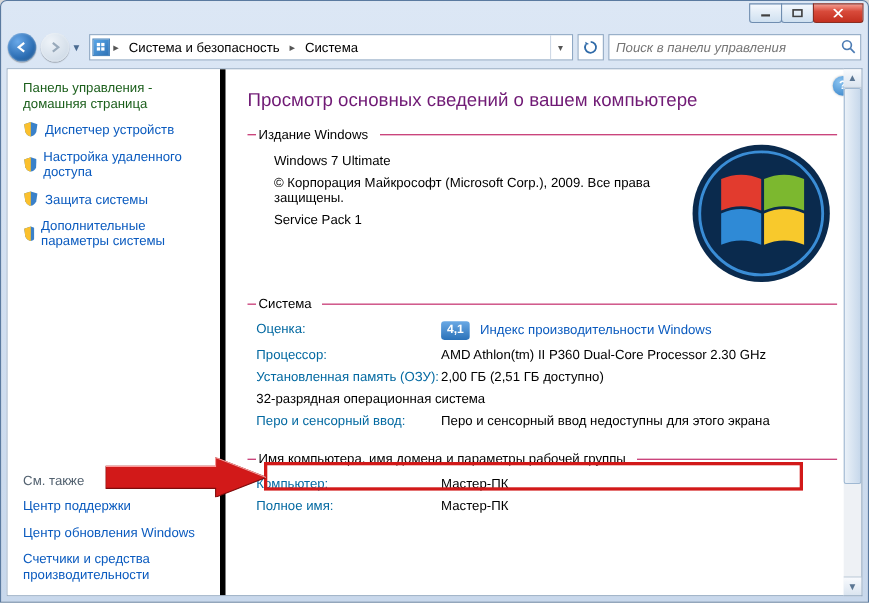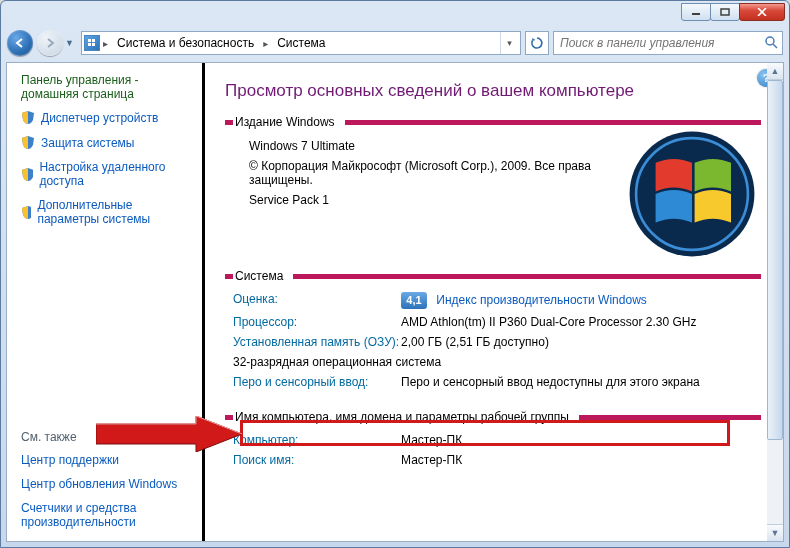--- a/index.html
+++ b/index.html
@@ -109,21 +109,21 @@
   .search .sicon { color:#4b7bb3;font-size:12px;}
   .body {
     position:absolute;left:6px;right:6px;bottom:6px;top:62px;
     background:#fff;
     border:1px solid #9aaec5;
     display:flex;
   }
   .sidebar {
     width: 198px;
     background:#fff;
-    border-right:3px solid #000000;
+    border-right:5px solid #000000;
     display:flex;flex-direction:column;
   }
   .s-pad { padding:10px 10px 4px 14px;}
   .s-home { color:#1a5e1a; font-weight:400;}
   .s-link {
     display:flex;align-items:center;gap:6px;
     padding:5px 8px 5px 14px;
     color:#0b5bbf;
     cursor:pointer;
   }
@@ -136,21 +136,21 @@
   .help {
     position:absolute; top:6px; right:8px;
     width:18px;height:18px;border-radius:50%;
     background:radial-gradient(circle at 35% 30%, #8bc3f0,#2d7cc4);
     color:#fff;display:flex;align-items:center;justify-content:center;
     font-size:11px;font-weight:bold;
     box-shadow:0 0 2px rgba(0,0,0,.3);
   }
   h1 { font-size:17px; font-weight:400; color:#701a75; margin:0 0 14px 0;}
   fieldset.group {
-    border:none;border-top:5px solid #be185d; padding:6px 0 10px 8px;margin:0 0 8px 0;
+    border:none;border-top:1px solid #be185d; padding:6px 0 10px 8px;margin:0 0 8px 0;
   }
   fieldset.group > legend { color:#000; padding-right:10px; font-size:12px;}
   .kv { display:flex; padding:3px 0;}
   .kv .k { width:168px; color:#0369a1;}
   .kv .v { flex:1;}
   .logo {
     position:absolute; right:26px; top:66px; width:130px;height:130px;
   }
   .wei-badge{
     display:inline-block;width:26px;height:17px;
@@ -259,28 +259,28 @@
             <path d="M7 1 L13 3 L12 10 Q10 14 7 14 Q4 14 2 10 L1 3 Z" fill="#3a81c9"></path>
             <path d="M7 1 L7 14 Q4 14 2 10 L1 3 Z" fill="#fbc02d"></path>
           </svg>
         <span>Диспетчер устройств</span>
       </div>
       <div class="s-link">
         <svg class="shield-svg">
             <path d="M7 1 L13 3 L12 10 Q10 14 7 14 Q4 14 2 10 L1 3 Z" fill="#3a81c9"></path>
             <path d="M7 1 L7 14 Q4 14 2 10 L1 3 Z" fill="#fbc02d"></path>
           </svg>
-        <span>Защита системы</span>
+        <span>Настройка удаленного доступа</span>
       </div>
       <div class="s-link">
         <svg class="shield-svg">
             <path d="M7 1 L13 3 L12 10 Q10 14 7 14 Q4 14 2 10 L1 3 Z" fill="#3a81c9"></path>
             <path d="M7 1 L7 14 Q4 14 2 10 L1 3 Z" fill="#fbc02d"></path>
           </svg>
-        <span>Настройка удаленного доступа</span>
+        <span>Защита системы</span>
       </div>
       <div class="s-link">
         <svg class="shield-svg">
             <path d="M7 1 L13 3 L12 10 Q10 14 7 14 Q4 14 2 10 L1 3 Z" fill="#3a81c9"></path>
             <path d="M7 1 L7 14 Q4 14 2 10 L1 3 Z" fill="#fbc02d"></path>
           </svg>
         <span>Дополнительные параметры системы</span>
       </div>
       <div class="s-spacer"></div>
       <div class="s-seealso">См. также</div>
@@ -343,21 +343,21 @@
         </div>
       </fieldset>
 
       <fieldset class="group">
         <legend>Имя компьютера, имя домена и параметры рабочей группы</legend>
         <div class="kv">
           <div class="k">Компьютер:</div>
           <div class="v">Мастер-ПК</div>
         </div>
         <div class="kv">
-          <div class="k">Поиск имя:</div>
+          <div class="k">Полное имя:</div>
           <div class="v">Мастер-ПК</div>
         </div>
       </fieldset>
 
     </div>
   </div>
 
   <div class="scrollbar">
     <div class="sb-btn">▲</div>
     <div class="sb-thumb"></div>

